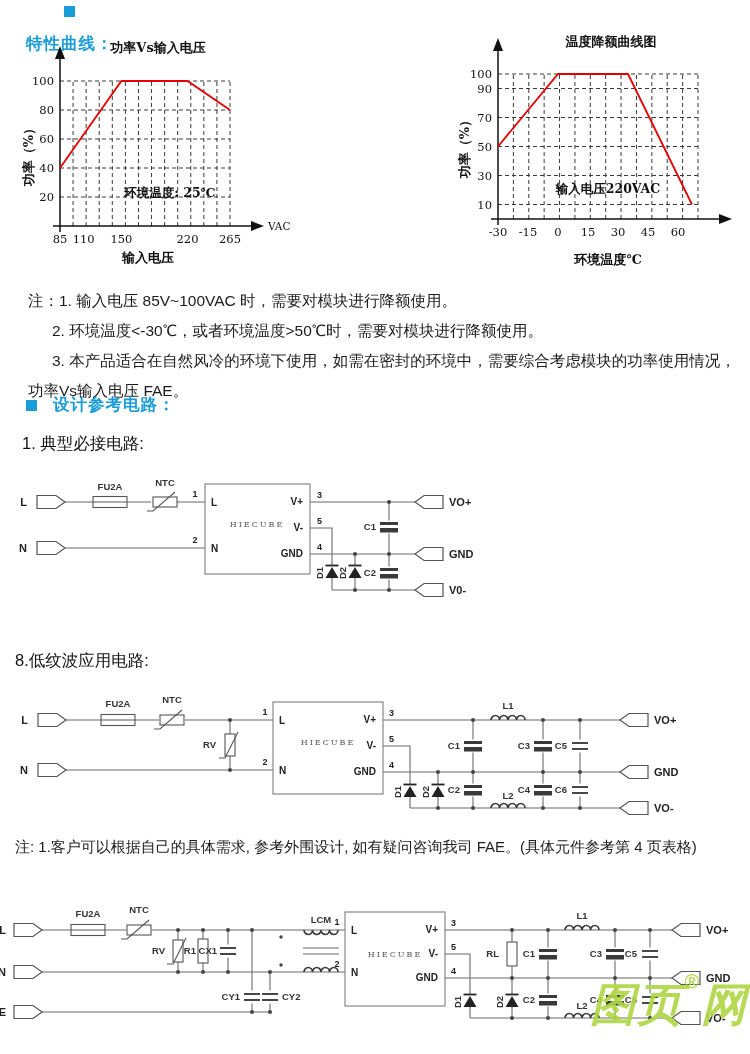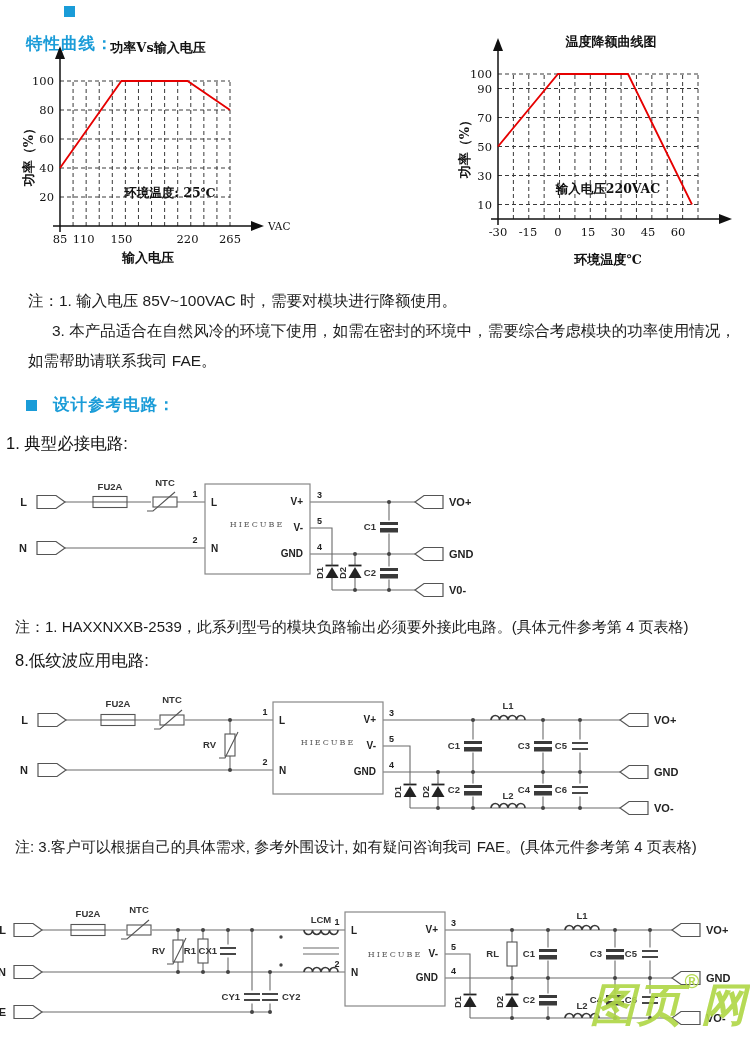--- a/index.html
+++ b/index.html
@@ -170,30 +170,31 @@
       <polygon points="263,190 263,200 276,195" fill="#111"></polygon>
       <polyline points="42,122.5 102,50 172,50 236,180.5" fill="none" stroke="#e60000" stroke-width="1.8"></polyline>
       <text x="155" y="22" text-anchor="middle" class="ctitle">温度降额曲线图</text>
       <text x="152" y="169" text-anchor="middle" class="cann">输入电压220VAC</text>
       <text x="152" y="240" text-anchor="middle" class="ctitle">环境温度℃</text>
       <text x="13" y="122" text-anchor="middle" class="ctitle" transform="rotate(-90 13 122)">功率（%）</text>
     </svg>
 
   <div class="notes" style="top:286px;">
     <p>注：1. 输入电压 85V~100VAC 时，需要对模块进行降额使用。</p>
+    <p class="ind">2. 环境温度&lt;-30℃，或者环境温度&gt;50℃时，需要对模块进行降额使用。</p>
     <p class="ind">3. 本产品适合在自然风冷的环境下使用，如需在密封的环境中，需要综合考虑模块的功率使用情况，</p>
-    <p>如需帮助请联系我司 FAE。</p>
+    <p>功率Vs输入电压 FAE。</p>
   </div>
 
   <div class="sec-hdr" style="top:394px;">
     <span class="bullet"></span>
     <span>设计参考电路：</span>
   </div>
 
-  <div class="ckt-title" style="top:433px;left:6px;">1.  典型必接电路:</div>
+  <div class="ckt-title" style="top:433px;left:22px;">1.  典型必接电路:</div>
 
   <svg width="470" height="140" viewBox="0 0 470 140" style="left:15px;top:470px;">
 
     <path class="w" d="M50 32 H78 M112 32 H136 M162 32 H190"></path>
     <path class="w" d="M50 78 H190"></path>
     <path class="w" d="M295 32 H400"></path>
     <path class="w" d="M295 58 H317 V120"></path>
     <path class="w" d="M295 84 H400"></path>
     <path class="w" d="M317 120 H400"></path>
     <path class="w" d="M340 84 V120"></path>
@@ -257,21 +258,20 @@
     <text class="pin" x="302" y="80">4</text>
     <text class="lbl" transform="translate(308,103) rotate(-90)" text-anchor="middle">D1</text>
     <text class="lbl" transform="translate(331,103) rotate(-90)" text-anchor="middle">D2</text>
     <text class="lbl" x="361" y="60" text-anchor="end">C1</text>
     <text class="lbl" x="361" y="106" text-anchor="end">C2</text>
     <text class="tlbl" x="434" y="36">VO+</text>
     <text class="tlbl" x="434" y="88">GND</text>
     <text class="tlbl" x="434" y="124">V0-</text>
   </svg>
 
-  <div class="ckt-note" style="top:618px;left:15px;">注：1. HAXXNXXB-2539，此系列型号的模块负路输出必须要外接此电路。(具体元件参考第 4 页表格)</div>
   <div class="ckt-title" style="top:650px;left:15px;">8.低纹波应用电路:</div>
 
   <svg width="690" height="150" viewBox="0 0 690 150" style="left:18px;top:686px;">
     <path class="w" d="M48 34 H83 M117 34 H141 M167 34 H255"></path>
     <path class="w" d="M48 84 H255"></path>
     <path class="w" d="M212 34 V84"></path>
     <path class="w" d="M365 34 H602"></path>
     <path class="w" d="M365 60 H392 V122"></path>
     <path class="w" d="M365 86 H602"></path>
     <path class="w" d="M392 122 H602"></path>
@@ -371,21 +371,21 @@
     <text class="lbl" x="490" y="113" text-anchor="middle">L2</text>
     <text class="lbl" x="512" y="63" text-anchor="end">C3</text>
     <text class="lbl" x="512" y="107" text-anchor="end">C4</text>
     <text class="lbl" x="549" y="63" text-anchor="end">C5</text>
     <text class="lbl" x="549" y="107" text-anchor="end">C6</text>
     <text class="tlbl" x="636" y="38">VO+</text>
     <text class="tlbl" x="636" y="90">GND</text>
     <text class="tlbl" x="636" y="126">VO-</text>
   </svg>
 
-  <div class="ckt-note" style="top:838px;left:15px;">注: 3.客户可以根据自己的具体需求, 参考外围设计, 如有疑问咨询我司 FAE。(具体元件参考第 4 页表格)</div>
+  <div class="ckt-note" style="top:838px;left:15px;">注: 1.客户可以根据自己的具体需求, 参考外围设计, 如有疑问咨询我司 FAE。(具体元件参考第 4 页表格)</div>
 
   <svg width="750" height="152" viewBox="0 0 750 152" style="left:0px;top:900px;">
     <path class="w" d="M42 30 H71 M105 30 H126 M152 30 H345"></path>
     <path class="w" d="M42 72 H345"></path>
     <path class="w" d="M42 112 H270"></path>
     <path class="w" d="M178 30 V72 M203 30 V72 M228 30 V72"></path>
     <path class="w" d="M252 30 V112"></path>
     <path class="w" d="M270 72 V112"></path>
     <path class="w" d="M303 48 H339 M303 54 H339" stroke-width="1"></path>
     <path class="w" d="M445 30 H672"></path>

